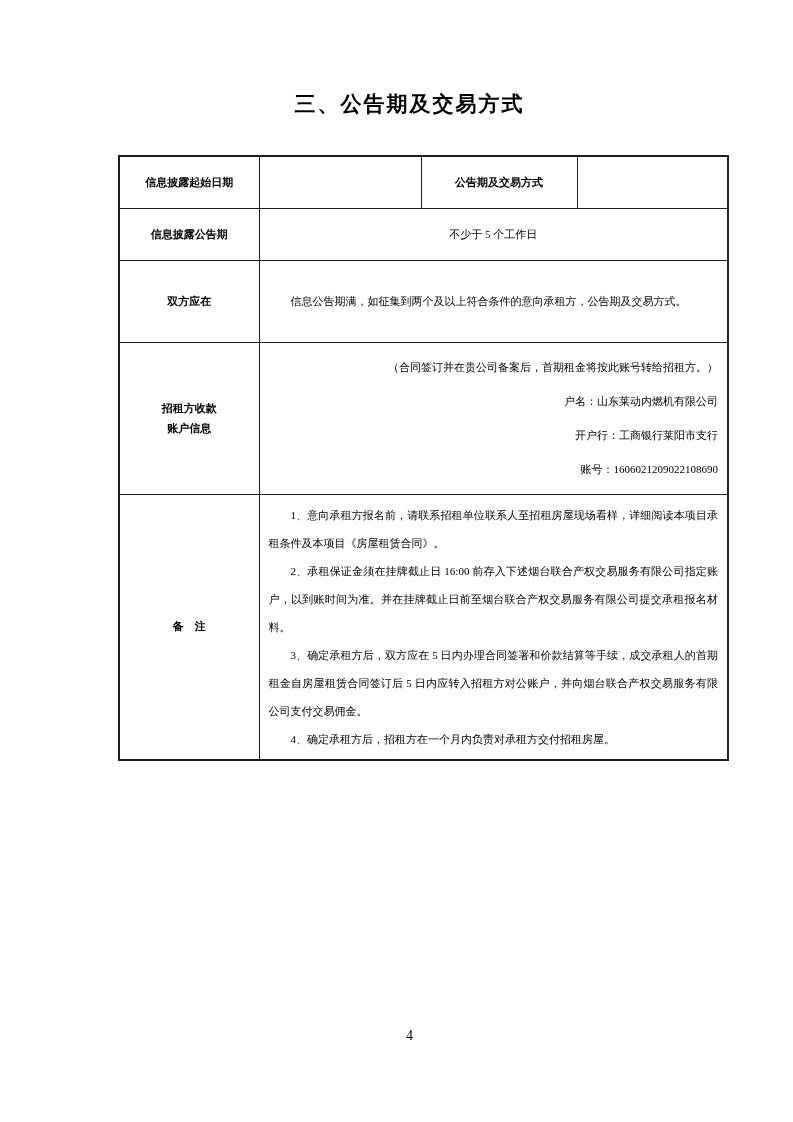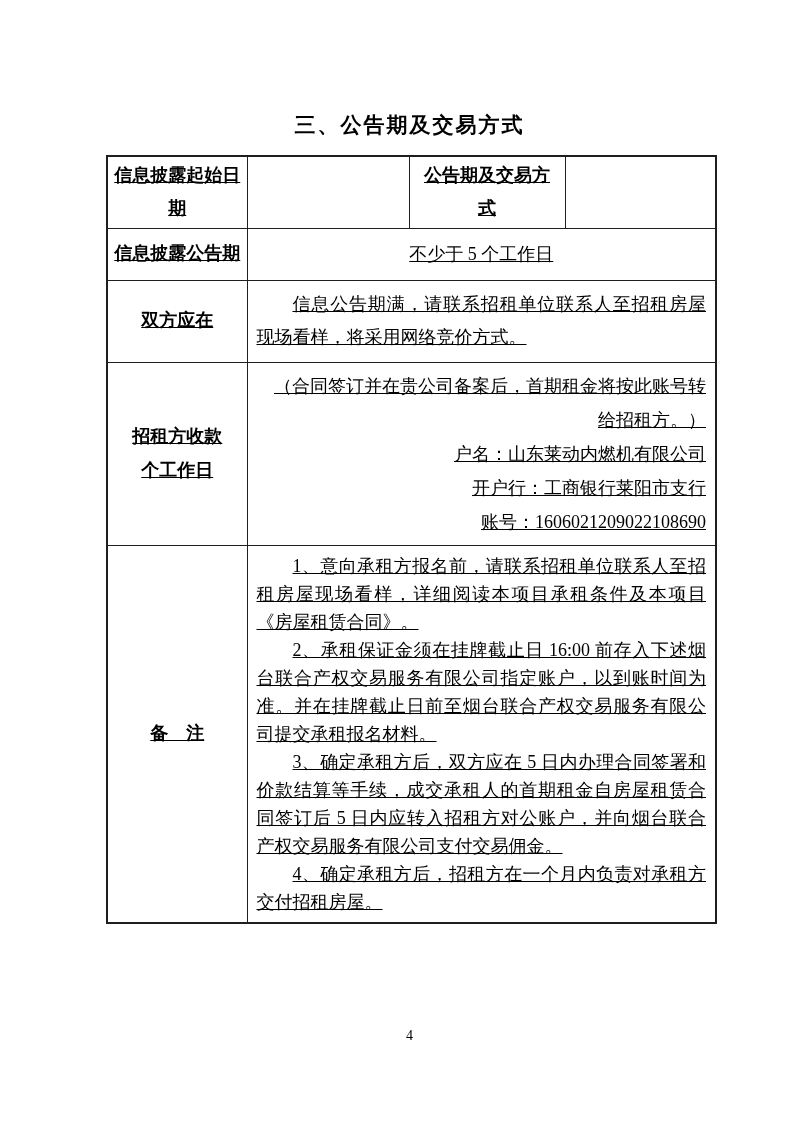--- a/index.html
+++ b/index.html
@@ -10,38 +10,37 @@
     height: 1122px;
     background: #ffffff;
     margin: 0 auto;
     font-family: "Liberation Serif", "DejaVu Serif", serif;
     color: #000000;
     overflow: hidden;
   }
   .doc-title {
     position: absolute;
     left: 105px;
-    top: 111px;
+    top: 90px;
     width: 609px;
     text-align: center;
     font-size: 21px;
     font-weight: bold;
     letter-spacing: 2px;
     white-space: nowrap;
   }
   table.doc-table {
     position: absolute;
-    left: 106px;
+    left: 118px;
     top: 155px;
     width: 609px;
     border-collapse: collapse;
     table-layout: fixed;
     border: 2px solid #1f1f1f;
-    font-size: 18px;
-    text-decoration: underline;
+    font-size: 11px;
   }
   table.doc-table td {
     border: 1px solid #1f1f1f;
     vertical-align: middle;
     overflow: hidden;
   }
   td.label-cell {
     text-align: center;
     font-weight: bold;
     white-space: pre-line;
@@ -110,27 +109,27 @@
 
     <tr class="row-h2">
       <td class="label-cell">信息披露公告期</td>
       <td class="value-center" colspan="3">不少于 5 个工作日</td>
     </tr>
 
 
     <tr class="row-h4">
       <td class="label-cell">双方应在</td>
       <td class="value-left" colspan="3">
-        <div class="para">信息公告期满，请联系招租单位联系人至招租房屋现场看样，将采用网络竞价方式。</div>
+        <div class="para">信息公告期满，如征集到两个及以上符合条件的意向承租方，公告期及交易方式。</div>
       </td>
     </tr>
 
     <tr class="row-h5">
       <td class="label-cell">招租方收款
-个工作日</td>
+账户信息</td>
       <td class="value-left account-wrap" colspan="3">
             <div class="line">（合同签订并在贵公司备案后，首期租金将按此账号转给招租方。）</div>
             <div class="line">户名：山东莱动内燃机有限公司</div>
             <div class="line">开户行：工商银行莱阳市支行</div>
             <div class="line">账号：1606021209022108690</div>
           </td>
     </tr>
 
     <tr class="row-h6">
       <td class="label-cell">备　注</td>

